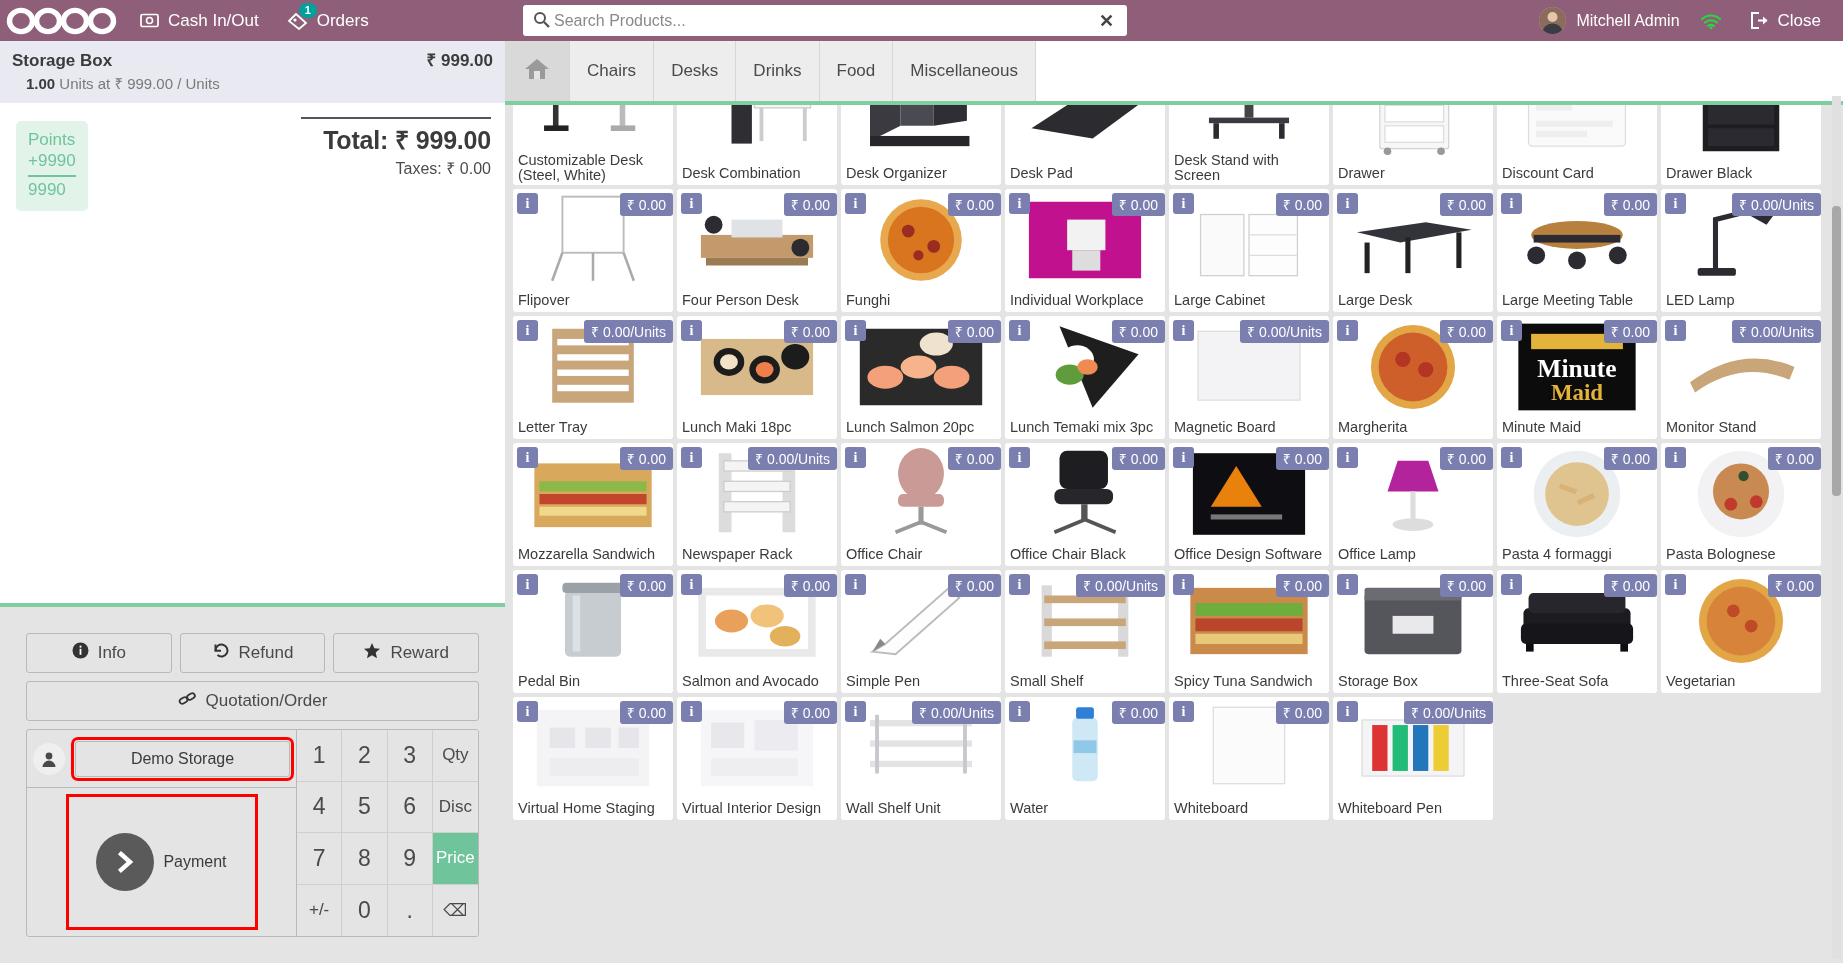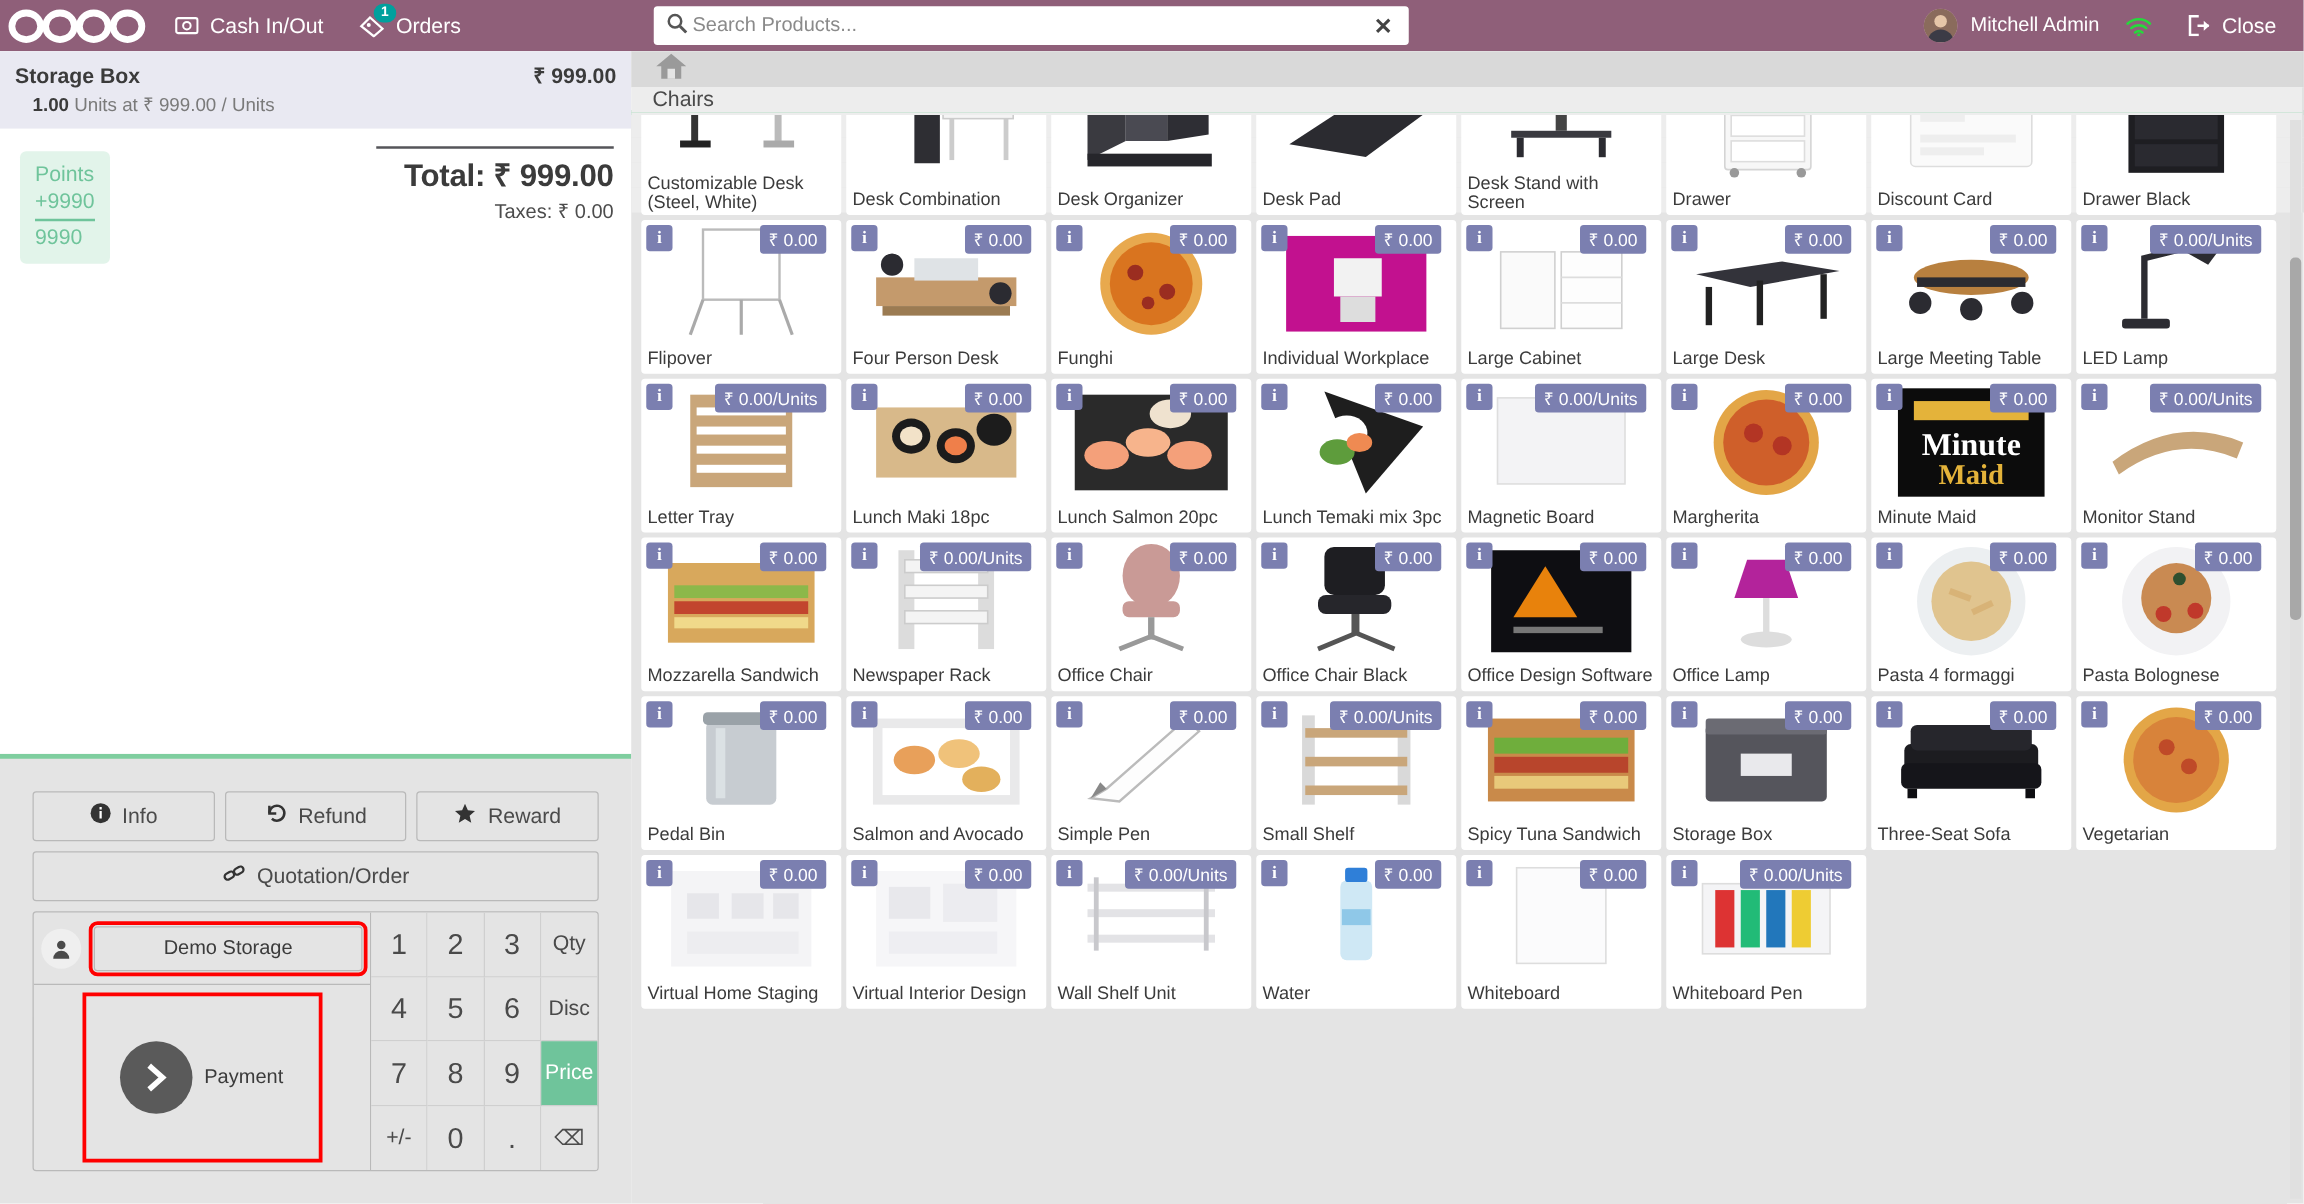--- a/index.html
+++ b/index.html
@@ -88,39 +88,39 @@
     display:flex; align-items:center; justify-content:center; font-size:23px;
     color:#4a4a4a; cursor:pointer; background:#e4e4e4; }
   .nkey.sm { font-size:17px; }
   .nkey.active { background:#6fc49b; color:#fff; }
   .numpad .nkey:nth-child(4n) { border-right:0; }
   .numpad .nkey:nth-child(n+13) { border-bottom:0; }
 
   
   #right { flex:1; background:#e4e4e4; display:flex; flex-direction:column;
     position:relative; }
-  #cats { height:51px; display:flex; align-items:stretch; background:#fff;
-    border-bottom:4px solid #7fce9f;flex-direction:column; }
+  #cats { height:64px; display:flex; align-items:stretch; background:#fff;
+    border-bottom:4px solid #7fce9f; }
   .cat { display:flex; align-items:center; padding:0 17px; font-size:17px;
     color:#4a4a4a; background:#ededed; border-right:1px solid #d6d6d6;
     cursor:pointer; }
   .cat.home { background:#d9d9d9; padding:0 19px; }
   #grid-scroll { flex:1; overflow:hidden; position:relative; }
   #grid { display:grid; grid-template-columns:repeat(8, 1fr); gap:4px;
     padding:4px 22px 4px 8px; margin-top:-47px; }
   .pcard { background:#fff; border-radius:3px; height:123px; position:relative;
     overflow:hidden; cursor:pointer; display:flex; flex-direction:column; }
   .pimg { flex:1; position:relative; overflow:hidden; }
   .pname { font-size:14.5px; color:#3b3b3b; line-height:15px; padding:2px 5px 4px 5px;
     max-height:34px; overflow:hidden; }
   .badge-i { position:absolute; left:4px; top:4px; width:21px; height:21px;
     background:#7b7fb0; border-radius:3px; color:#fff; font-size:14px;
     font-weight:bold; display:flex; align-items:center; justify-content:center;
     font-family:"Liberation Serif", serif; z-index:3; }
-  .badge-p { position:absolute; right:12px; top:4px; background:#7b7fb0; color:#fff;
+  .badge-p { position:absolute; right:0; top:4px; background:#7b7fb0; color:#fff;
     font-size:14px; padding:2px 7px; border-radius:3px; z-index:3;
     white-space:nowrap; }
   #vscroll { position:absolute; right:2px; top:55px; width:9px; bottom:4px;
     background:#e0e0e0; }
   #vthumb { position:absolute; right:0; top:110px; width:9px; height:290px;
     background:#a8a8a8; border-radius:4px; }
 
   
   .art { position:absolute; inset:0; }
 </style>

